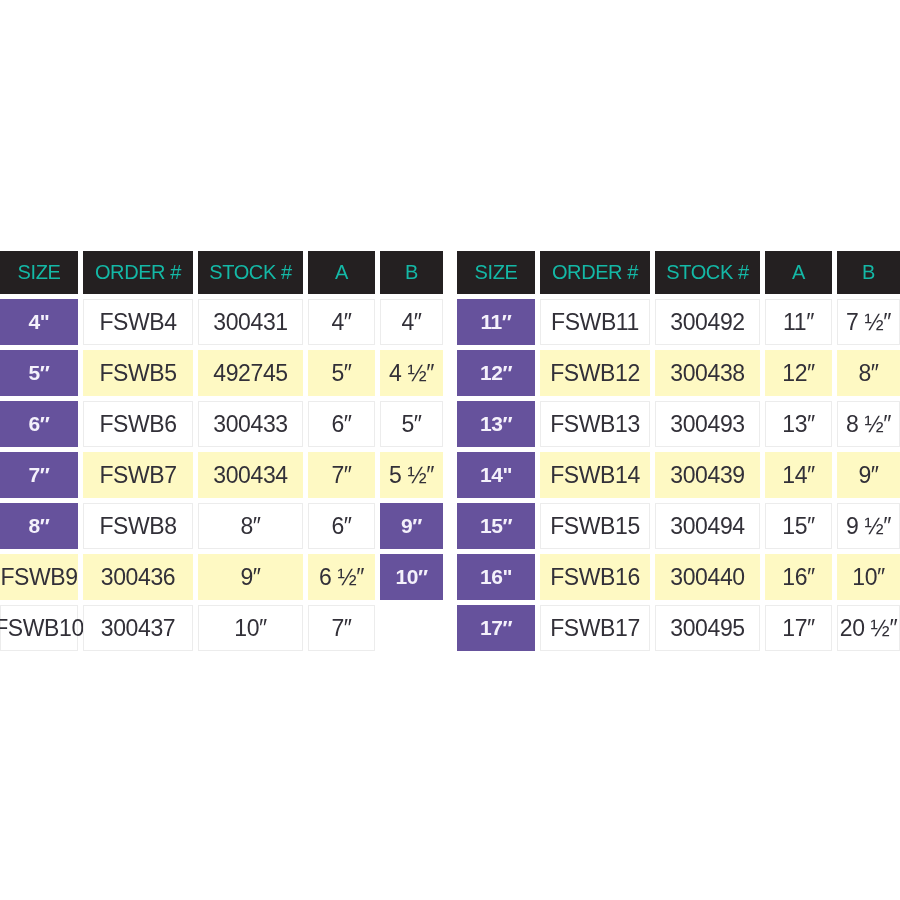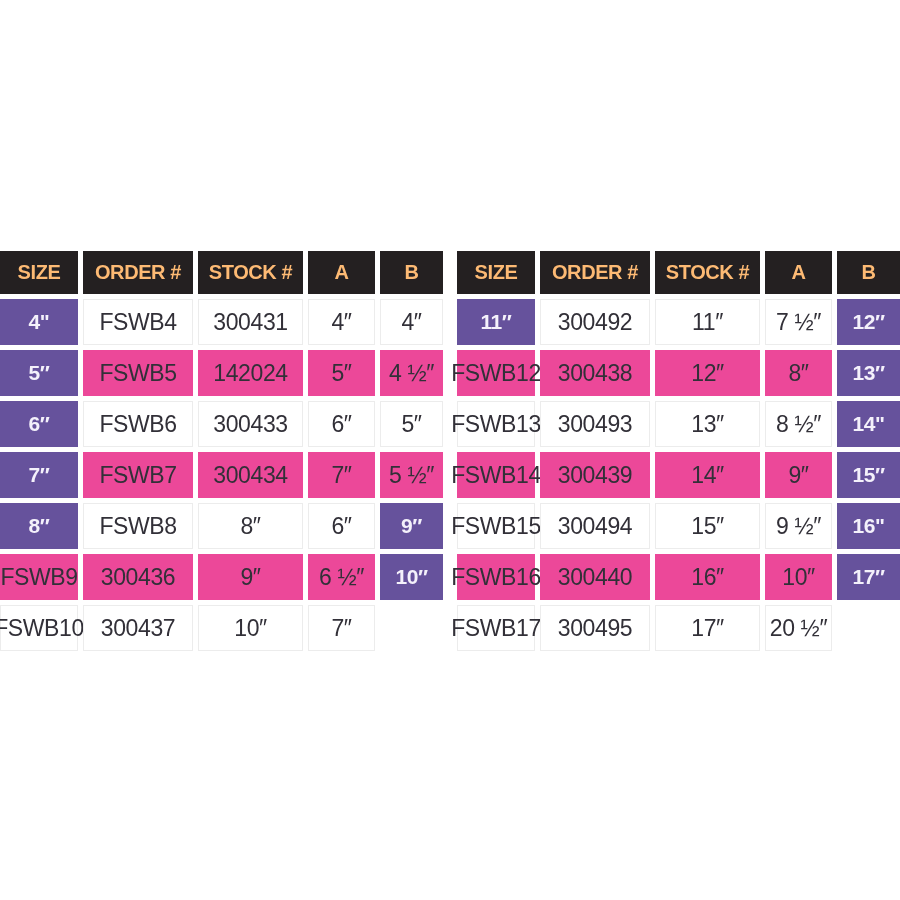--- a/index.html
+++ b/index.html
@@ -27,62 +27,62 @@
   .size-table.left  { left: 0; }
   .size-table.right { left: 457px; }
   .cell {
     display: flex;
     align-items: center;
     justify-content: center;
     white-space: nowrap;
   }
   .hcell {
     background: #242021;
-    color: #fdba74;
+    color: #14b8a6;
     font-size: 20px;
-    font-weight: 700;
+    font-weight: 400;
     letter-spacing: -0.4px;
   }
   .scell {
     background: #66529c;
     color: #f4f1fb;
     font-size: 21px;
     font-weight: 600;
     letter-spacing: -0.4px;
   }
   .dcell {
     background: #ffffff;
     color: #323038;
     font-size: 23px;
     letter-spacing: -0.4px;
     border: 1px solid #ececec;
   }
   .dcell.alt {
-    background: #ec4899;
+    background: #fef9c3;
     border: none;
   }
 </style>
 </head>
 <body>
 
 <div class="stage">
   <div class="size-table left">
       <div class="cell hcell">SIZE</div>
       <div class="cell hcell">ORDER #</div>
       <div class="cell hcell">STOCK #</div>
       <div class="cell hcell">A</div>
       <div class="cell hcell">B</div>
       <div class="cell scell">4"</div>
       <div class="cell dcell">FSWB4</div>
       <div class="cell dcell">300431</div>
       <div class="cell dcell">4″</div>
       <div class="cell dcell">4″</div>
       <div class="cell scell">5″</div>
       <div class="cell dcell alt">FSWB5</div>
-      <div class="cell dcell alt">142024</div>
+      <div class="cell dcell alt">492745</div>
       <div class="cell dcell alt">5″</div>
       <div class="cell dcell alt">4 ½″</div>
       <div class="cell scell">6″</div>
       <div class="cell dcell">FSWB6</div>
       <div class="cell dcell">300433</div>
       <div class="cell dcell">6″</div>
       <div class="cell dcell">5″</div>
       <div class="cell scell">7″</div>
       <div class="cell dcell alt">FSWB7</div>
       <div class="cell dcell alt">300434</div>
@@ -103,20 +103,21 @@
       <div class="cell dcell">10″</div>
       <div class="cell dcell">7″</div>
     </div>
   <div class="size-table right">
       <div class="cell hcell">SIZE</div>
       <div class="cell hcell">ORDER #</div>
       <div class="cell hcell">STOCK #</div>
       <div class="cell hcell">A</div>
       <div class="cell hcell">B</div>
       <div class="cell scell">11″</div>
+      <div class="cell dcell">FSWB11</div>
       <div class="cell dcell">300492</div>
       <div class="cell dcell">11″</div>
       <div class="cell dcell">7 ½″</div>
       <div class="cell scell">12″</div>
       <div class="cell dcell alt">FSWB12</div>
       <div class="cell dcell alt">300438</div>
       <div class="cell dcell alt">12″</div>
       <div class="cell dcell alt">8″</div>
       <div class="cell scell">13″</div>
       <div class="cell dcell">FSWB13</div>

